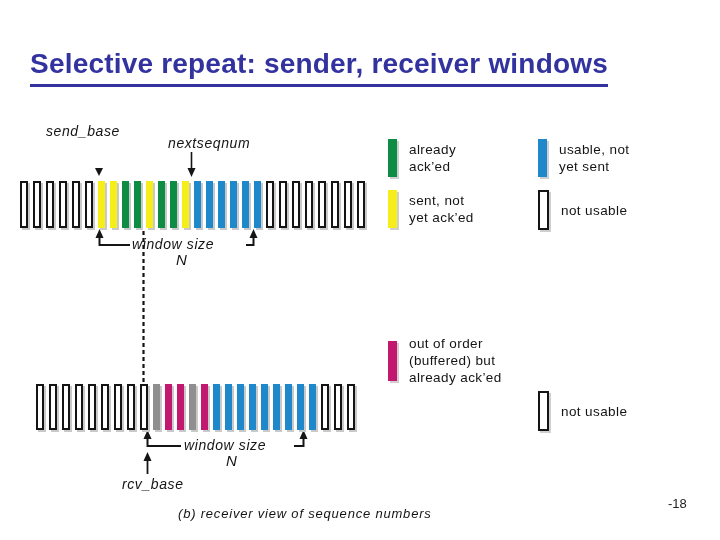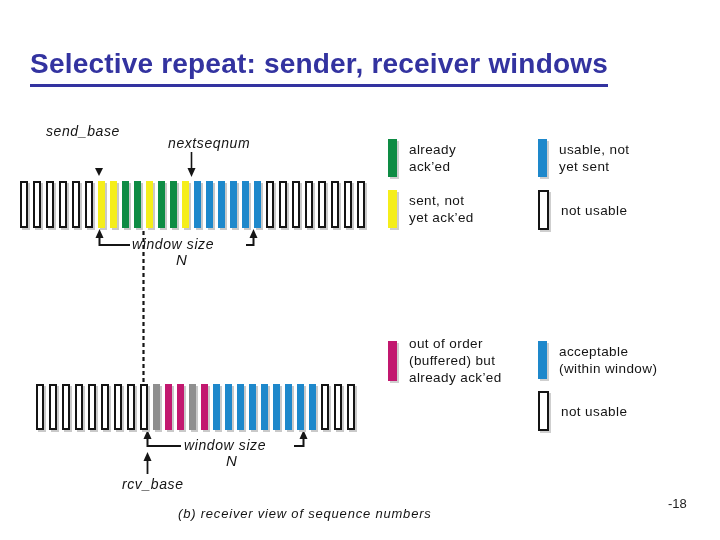--- a/index.html
+++ b/index.html
@@ -149,24 +149,19 @@
   <div class="lbl nlbl" style="left:226px;top:452px">N</div>
   <div class="lbl ital" style="left:122px;top:476px">rcv_base</div>
   <div class="lbl cap-b" style="left:178px;top:506px">(b) receiver view of sequence numbers</div>
 
   <div class="legend-item" style="left:388px;top:335px">
     <div class="swatch tall" style="background-color: rgb(194, 24, 111);"></div>
     <div class="legend-label">out of order
 (buffered) but
 already ack’ed</div>
   </div>
-  <div class="legend-item" style="left:538px;top:341px">
-    <div class="swatch" style="background-color: rgb(30, 136, 203);"></div>
-    <div class="legend-label">acceptable
-(within window)</div>
-  </div>
   <div class="legend-item" style="left:538px;top:391px">
     <div class="swatch outline"></div>
     <div class="legend-label">not usable</div>
   </div>
 
   <div class="page-num">-18</div>
 </div>
 
 </body></html>

